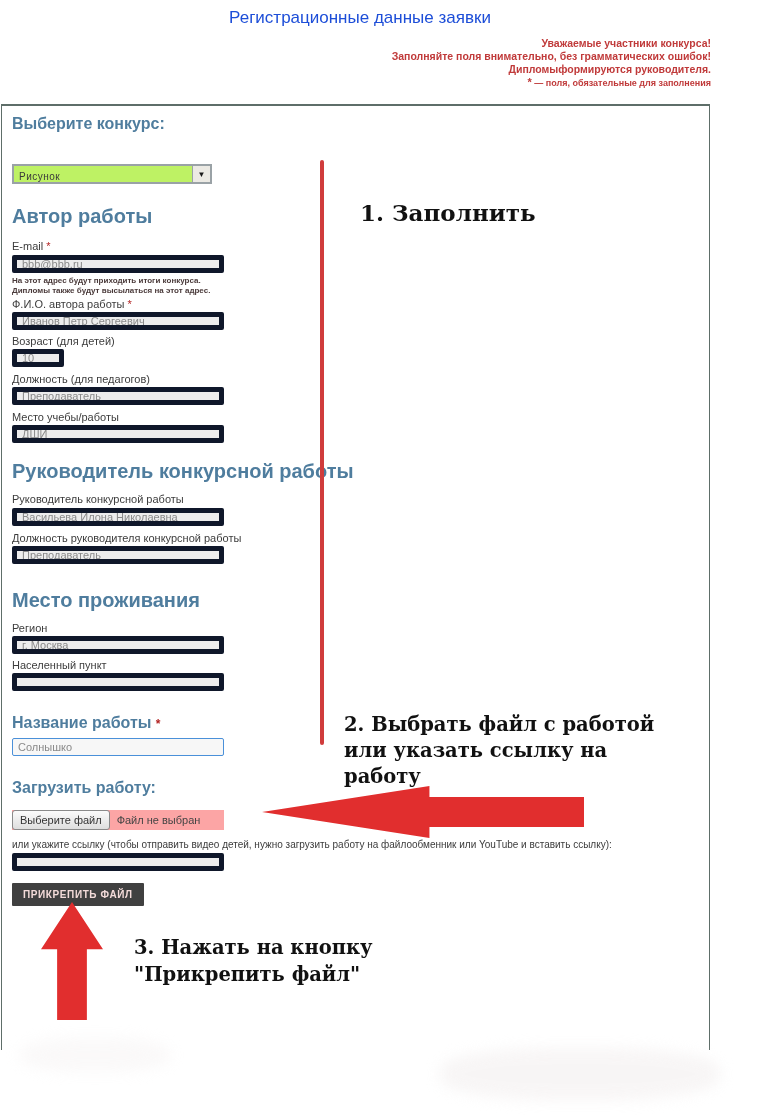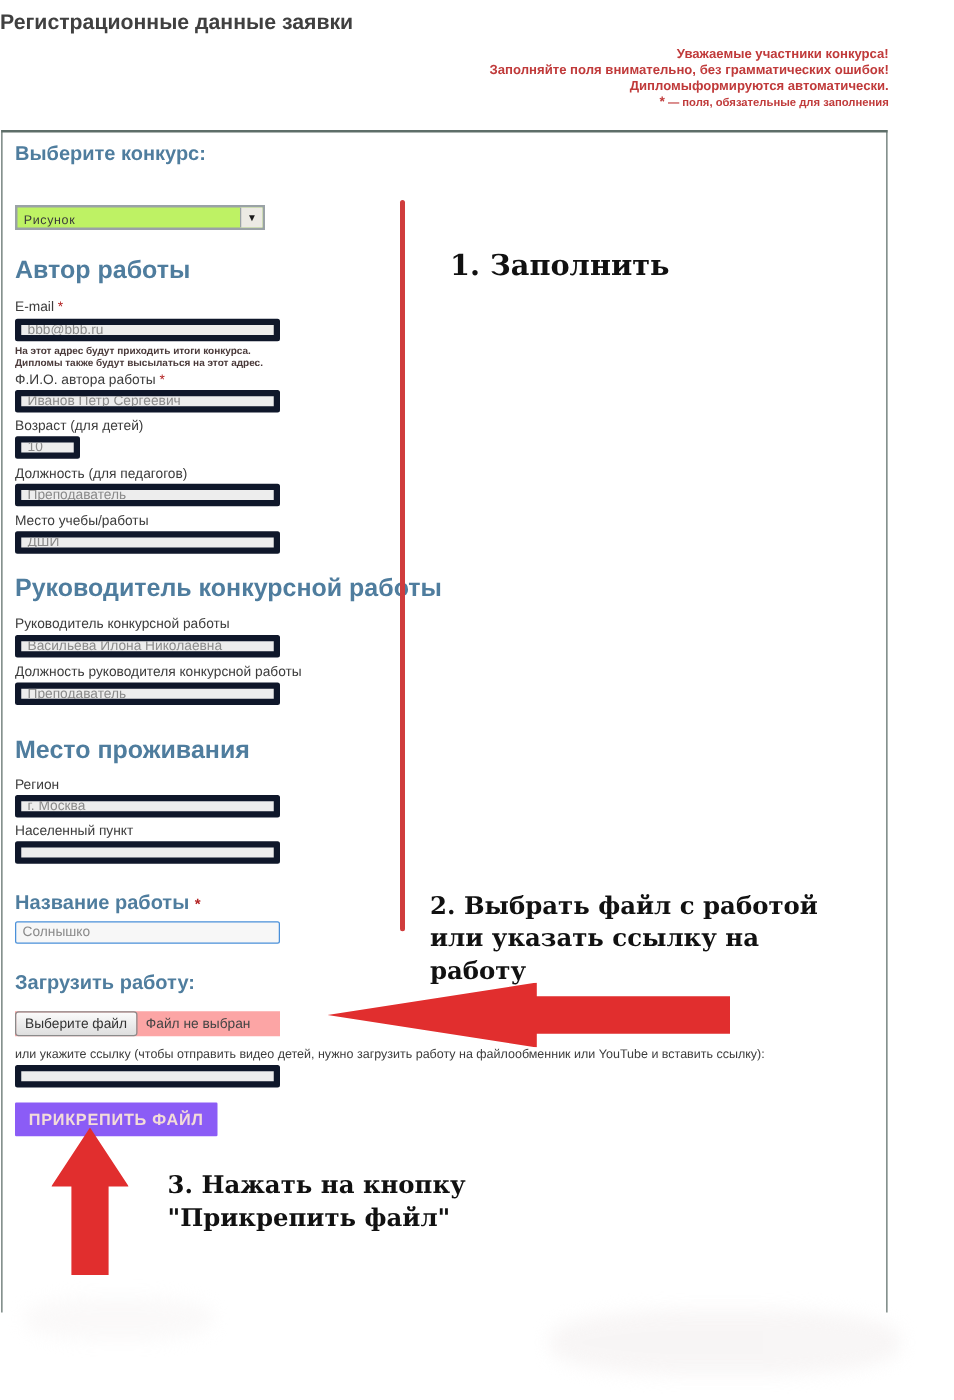--- a/index.html
+++ b/index.html
@@ -1,21 +1,21 @@
 <!DOCTYPE html>
 <html><head>
 <meta charset="utf-8">
 <style>
   * { box-sizing: border-box; margin: 0; padding: 0; }
   body { background: #fff; font-family: "Liberation Sans", sans-serif; }
   #stage { position: relative; width: 763px; height: 1120px; background: #fff; overflow: hidden; }
 
   
-  .page-title { position: absolute; top: 8px; left: 0; width: 720px; 
-    font-size: 17px; font-weight: bold; color: #404040; }
+  .page-title { position: absolute; top: 8px; left: 0; width: 720px; text-align: center;
+    font-size: 17px; font-weight: normal; color: #1d4ed8; }
   .notice { position: absolute; top: 37px; right: 52px; text-align: right;
     color: #c03a3a; font-size: 10.5px; font-weight: bold; line-height: 13px; }
   .notice .small-line { font-size: 9px; }
   .notice .star { font-size: 11px; }
 
   
   .panel { position: absolute; top: 104px; left: 1px; width: 709px; height: 946px;
     border: 1px solid #5e6e69; border-top-width: 2px; border-bottom: none;
     background: #fff; padding: 8px 10px 0 10px; }
 
@@ -38,22 +38,22 @@
   .select .sel-btn { width: 18px; height: 100%; background: #eceae4; border-left: 1px solid #9aa2a6;
     display: flex; align-items: center; justify-content: center; font-size: 8px; color: #1a1a1a; }
 
   
   .file-row { display: flex; align-items: center; width: 212px; height: 20px; background: #fca5a5; }
   .file-btn { height: 20px; padding: 0 7px; font-size: 11px; color: #333;
     background: linear-gradient(#fbfbfb, #dedede); border: 1px solid #8a8a8a; border-radius: 3px;
     font-family: "Liberation Sans", sans-serif; }
   .file-status { font-size: 11px; color: #444; margin-left: 7px; white-space: nowrap; }
 
-  .attach-btn { display: inline-block; margin-top: 12px; padding: 6px 11px; background: #8b5cf6;
-    color: #f3dbd9; font-size: 13px; font-weight: bold; letter-spacing: 0.6px;
+  .attach-btn { display: inline-block; margin-top: 12px; padding: 6px 11px; background: #404040;
+    color: #f3dbd9; font-size: 10px; font-weight: bold; letter-spacing: 0.6px;
     border: none; border-radius: 1px; font-family: "Liberation Sans", sans-serif; }
 
   
   .mt1{margin-top:1px}.mt2{margin-top:2px}.mt3{margin-top:3px}.mt4{margin-top:4px}
   .mt5{margin-top:5px}.mt6{margin-top:6px}.mt9{margin-top:9px}
   .mt10{margin-top:10px}.mt12{margin-top:12px}.mt16{margin-top:16px}.mt20{margin-top:20px}
   .mt22{margin-top:22px}.mt24{margin-top:24px}.mt30{margin-top:30px}
 
   
   .ann { position: absolute; font-family: "DejaVu Serif", serif; font-weight: bold; color: #111; }
@@ -78,21 +78,21 @@
 </head>
 <body>
 
 <div id="stage">
 
   <div class="page-title">Регистрационные данные заявки</div>
 
   <div class="notice">
     <div>Уважаемые участники конкурса!</div>
     <div>Заполняйте поля внимательно, без грамматических ошибок!</div>
-    <div>Дипломыформируются автоматически.</div>
+    <div>Дипломыформируются руководителя.</div>
     <div class="small-line"><span class="star">*</span><span> — поля, обязательные для заполнения</span></div>
   </div>
 
   <div class="panel">
 
     <h3 class="sec">Выберите конкурс:</h3>
 
     <div class="select mt30">
       <span class="sel-text">Рисунок</span>
       <span class="sel-btn">▼</span>

